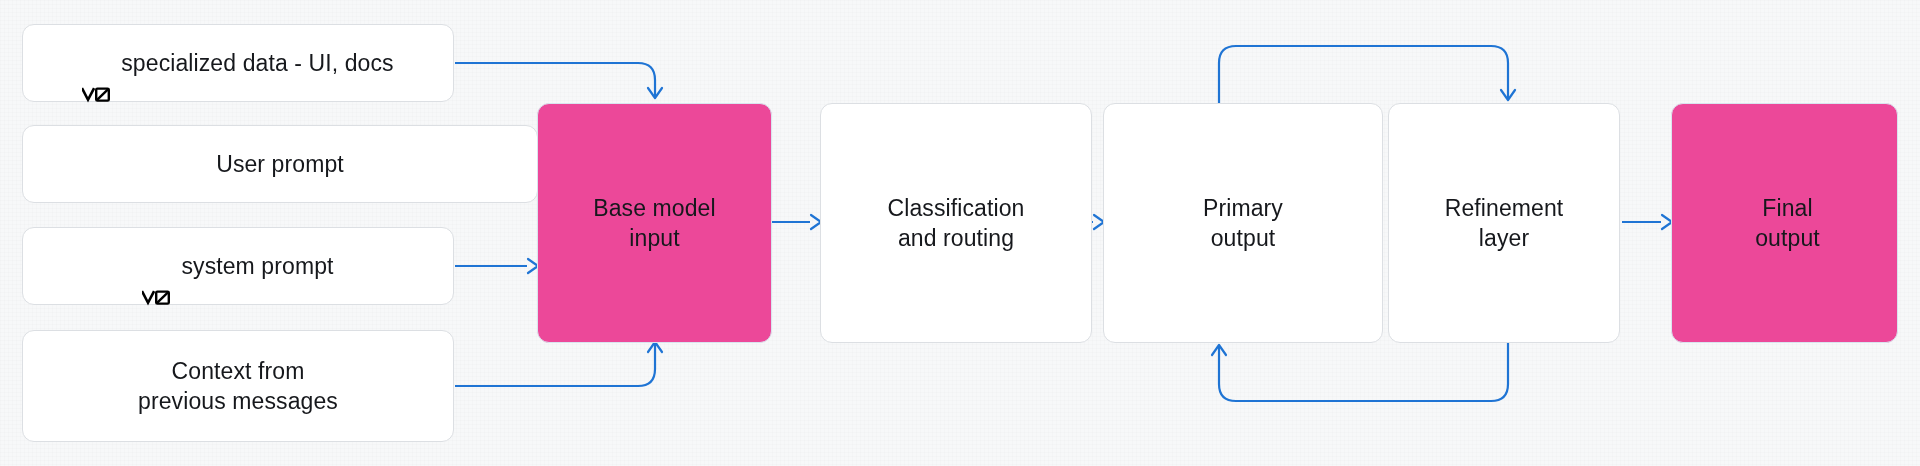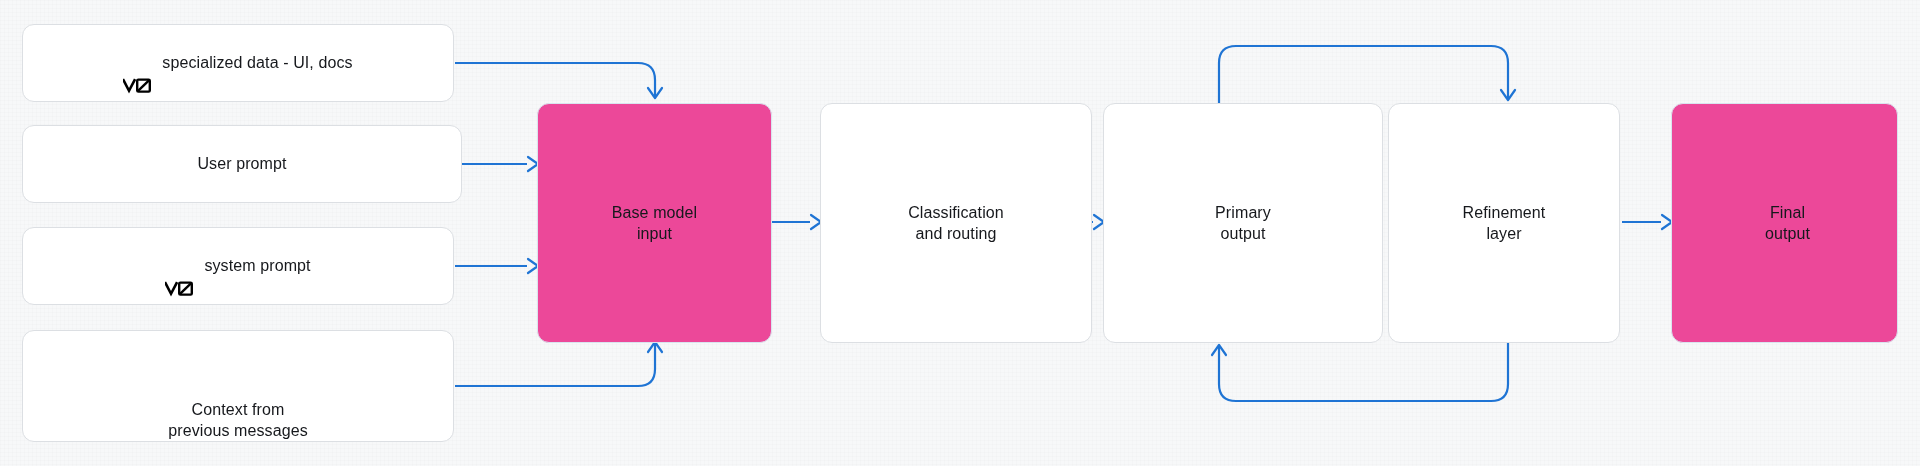--- a/index.html
+++ b/index.html
@@ -33,21 +33,21 @@
     position: absolute;
     box-sizing: border-box;
     border: 1px solid #dcdfe3;
     border-radius: 12px;
     background: #ffffff;
     display: flex;
     align-items: center;
     justify-content: center;
     text-align: center;
     color: #16181c;
-    font-size: 16px;
+    font-size: 23px;
     line-height: 1.32;
     letter-spacing: 0.1px;
     z-index: 2;
   }
   .node.accent {
     background: #ec4899;
     border-color: #d9e4ef;
   }
   .node .label {
     white-space: pre-line;
@@ -148,40 +148,40 @@
         <svg viewBox="0 0 30 17" xmlns="http://www.w3.org/2000/svg">
           <path d="M0.5 3.2 L6.0 13.8 L11.5 3.2" fill="none" stroke="#000" stroke-width="2.6" stroke-linecap="square" stroke-linejoin="miter"></path>
           <rect x="14.2" y="2.6" width="12.6" height="12.0" rx="1.2" fill="none" stroke="#000" stroke-width="2.4"></rect>
           <path d="M14.8 14.2 L26.2 3.1" stroke="#000" stroke-width="2.4"></path>
         </svg>
       </span>
       <span>specialized data - UI, docs</span>
     </span>
   </div>
 
-  <div class="node" style="left:22px; top:125px; width:440px; height:78px;">
+  <div class="node" style="left:22px; top:125px; width:516px; height:78px;">
     <span class="label">
       <span>User prompt</span>
     </span>
   </div>
 
   <div class="node" style="left:22px; top:227px; width:432px; height:78px;text-align:right;">
     <span class="label">
       <span class="v0-logo">
         <svg viewBox="0 0 30 17" xmlns="http://www.w3.org/2000/svg">
           <path d="M0.5 3.2 L6.0 13.8 L11.5 3.2" fill="none" stroke="#000" stroke-width="2.6" stroke-linecap="square" stroke-linejoin="miter"></path>
           <rect x="14.2" y="2.6" width="12.6" height="12.0" rx="1.2" fill="none" stroke="#000" stroke-width="2.4"></rect>
           <path d="M14.8 14.2 L26.2 3.1" stroke="#000" stroke-width="2.4"></path>
         </svg>
       </span>
       <span>system prompt</span>
     </span>
   </div>
 
-  <div class="node" style="left:22px; top:330px; width:432px; height:112px;align-items:flex-end;">
+  <div class="node" style="left:22px; top:330px; width:432px; height:112px;">
     <span class="label">
       <span>Context from
 previous messages</span>
     </span>
   </div>
 
   <div class="node accent" style="left:537px; top:103px; width:235px; height:240px;">
     <span class="label">
       <span>Base model
 input</span>

